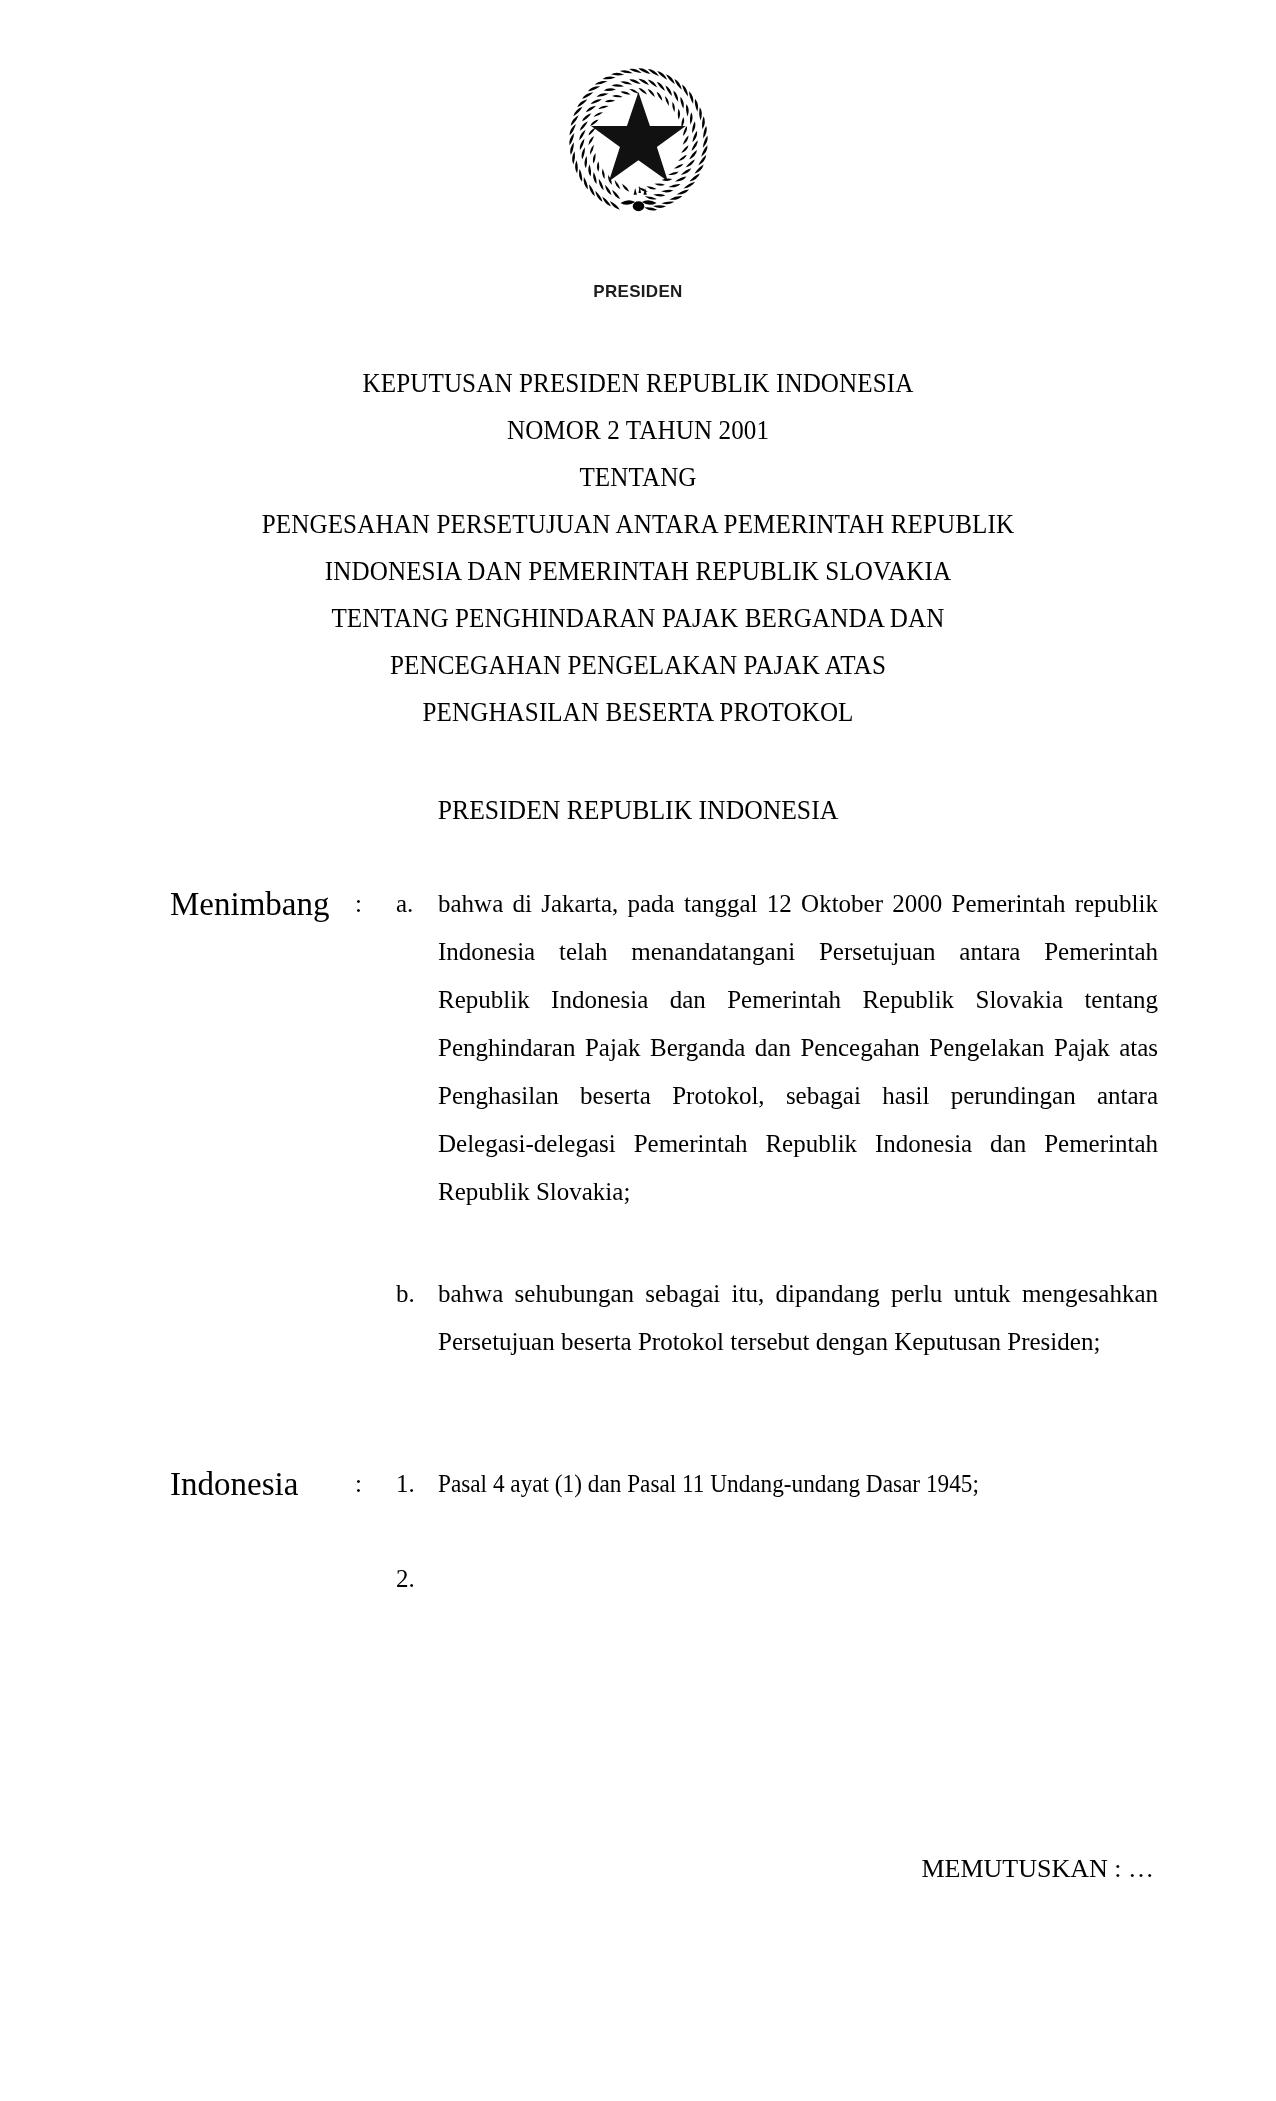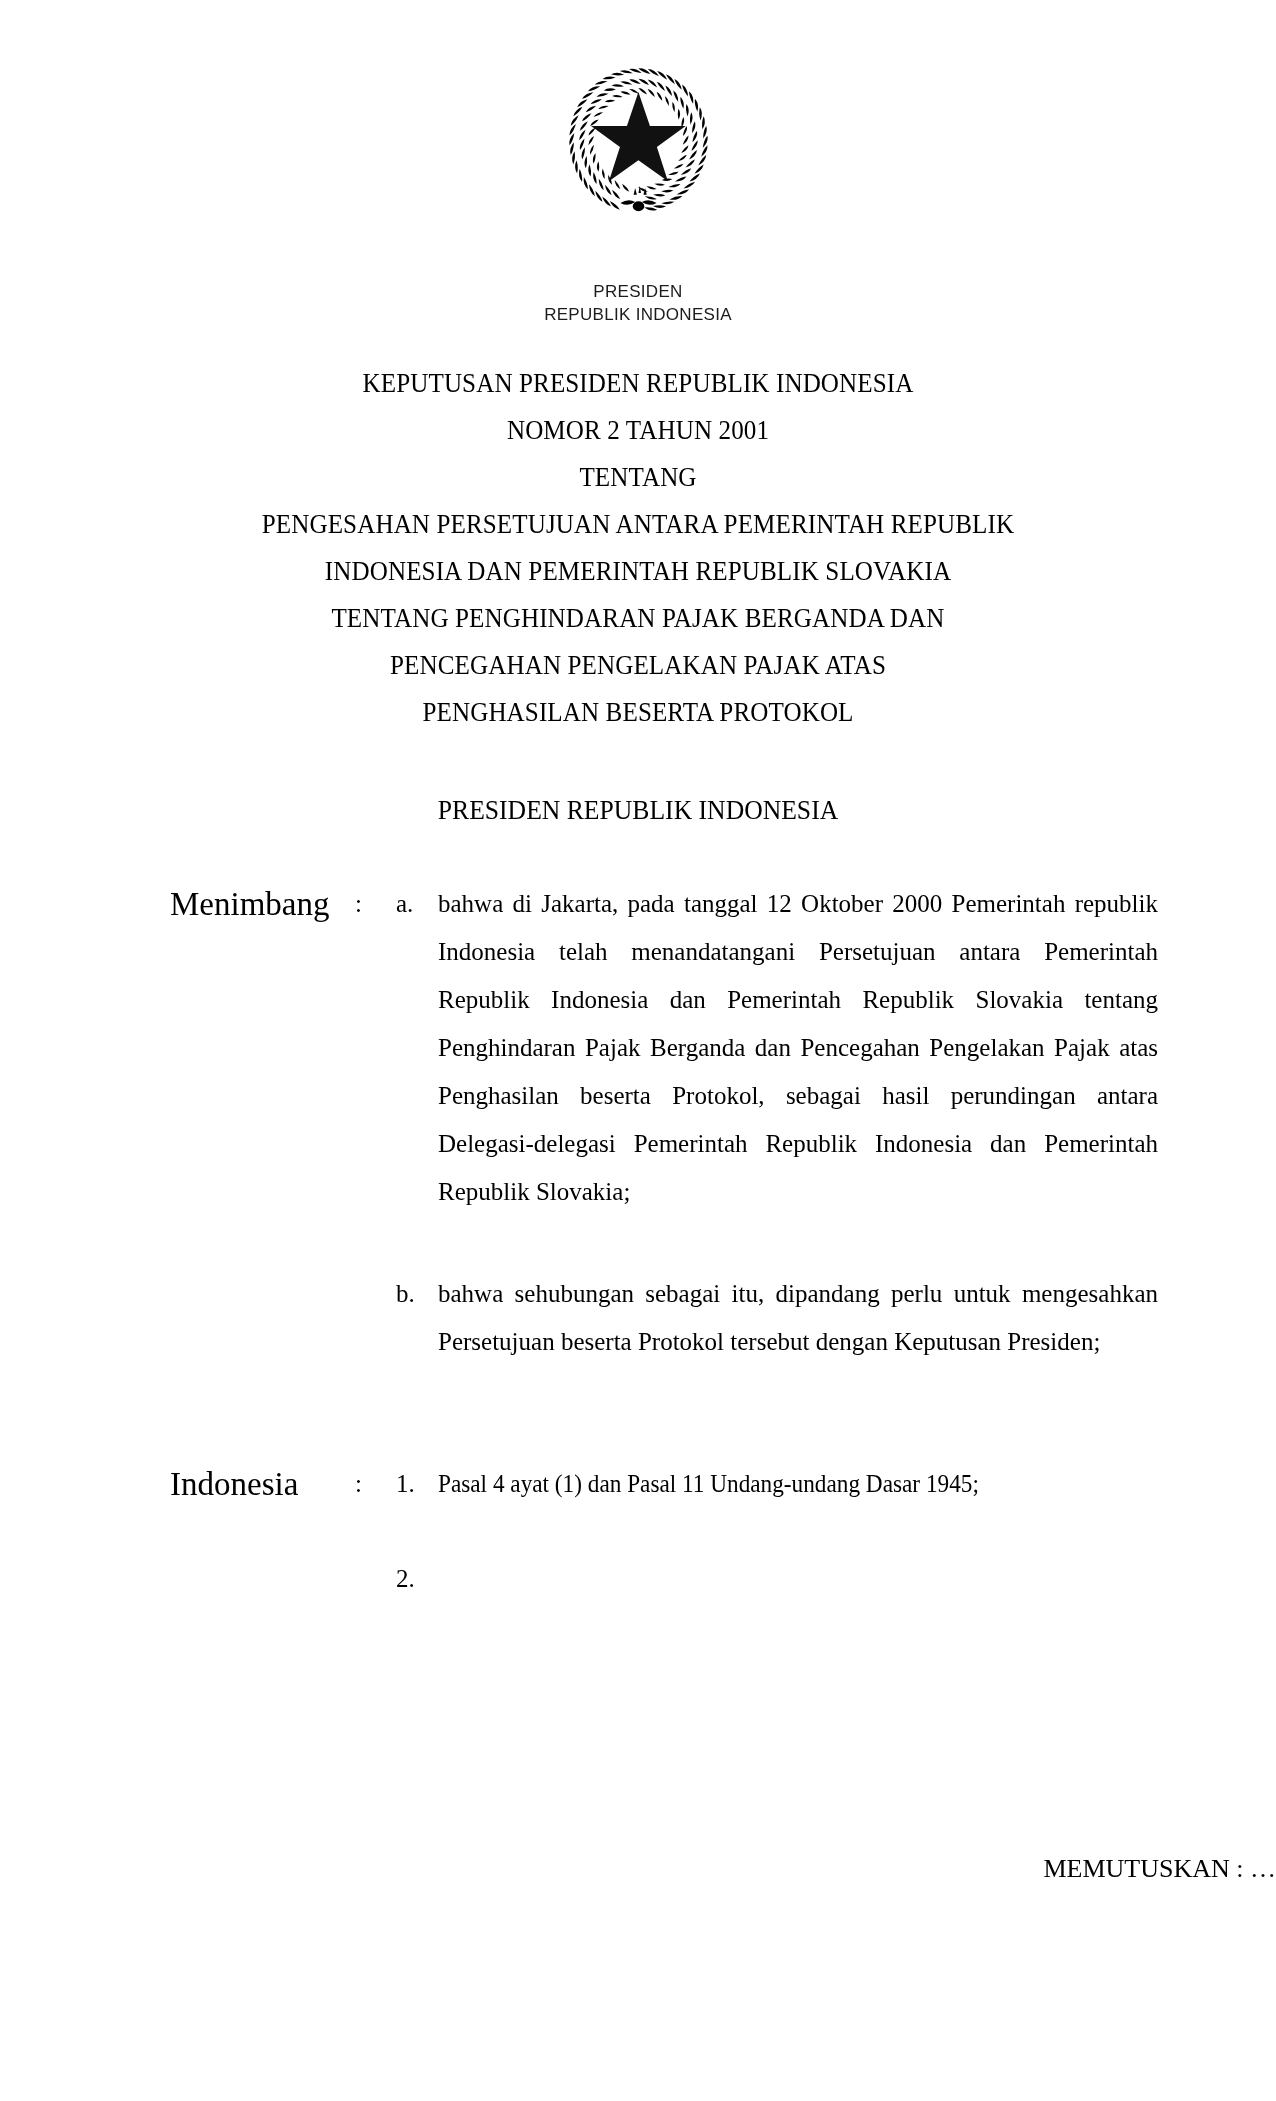--- a/index.html
+++ b/index.html
@@ -39,21 +39,21 @@
   .emblem svg { display: block; width: 165px; height: 168px; }
 
   .emblem-caption {
     position: absolute;
     top: 280px;
     left: 0;
     width: 100%;
     text-align: center;
     font-family: "Liberation Sans", "DejaVu Sans", sans-serif;
     font-size: 17px;
-    font-weight: 400;
+    font-weight: 700;
     line-height: 23px;
     letter-spacing: 0.3px;
     color: #1c1c1c;
   }
 
   
   .title-block {
     position: absolute;
     top: 360px;
     left: 0;
@@ -137,20 +137,21 @@
     text-align: left;
   }
 
   
   .footer-line {
     position: absolute;
     top: 1850px;
     left: 0;
     width: 1276px;
     box-sizing: border-box;
+    padding-right: 122px;
     text-align: right;
     font-size: 26px;
     line-height: 38px;
   }
 </style>
 </head>
 <body>
 
 <div class="page">
 
@@ -291,21 +292,20 @@
           <path d="M-6 -10 l 2 -8 l 2 8 Z"></path>
           <path d="M6 -10 l 2 -8 l 2 8 Z"></path>
           <path d="M0 -12 l 1.5 -9 l 1.5 9 Z"></path>
         </g>
       </svg>
     </span>
   </div>
 
   <div class="emblem-caption">
     <div>PRESIDEN</div>
-    <div>REPUBLIK INDONESIA</div>
   </div>
 
   <div class="title-block">
     <div class="title-line">KEPUTUSAN PRESIDEN REPUBLIK INDONESIA</div>
     <div class="title-line">NOMOR 2 TAHUN 2001</div>
     <div class="title-line">TENTANG</div>
     <div class="title-line">PENGESAHAN PERSETUJUAN ANTARA PEMERINTAH REPUBLIK</div>
     <div class="title-line">INDONESIA DAN PEMERINTAH REPUBLIK SLOVAKIA</div>
     <div class="title-line">TENTANG PENGHINDARAN PAJAK BERGANDA DAN</div>
     <div class="title-line">PENCEGAHAN PENGELAKAN PAJAK ATAS</div>

